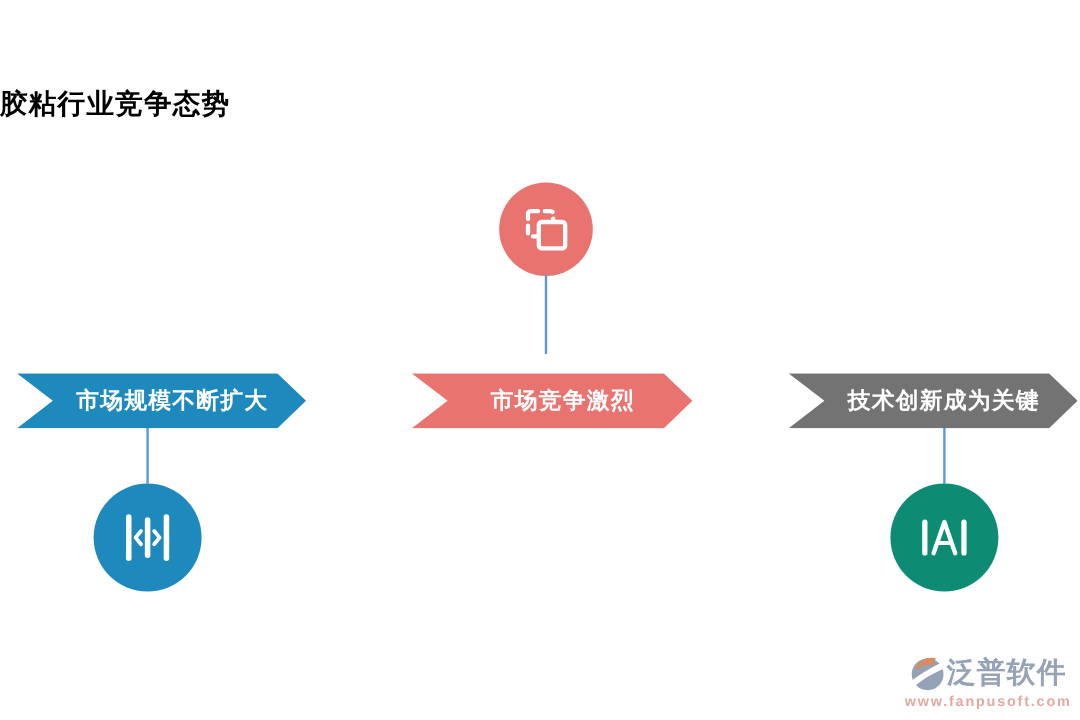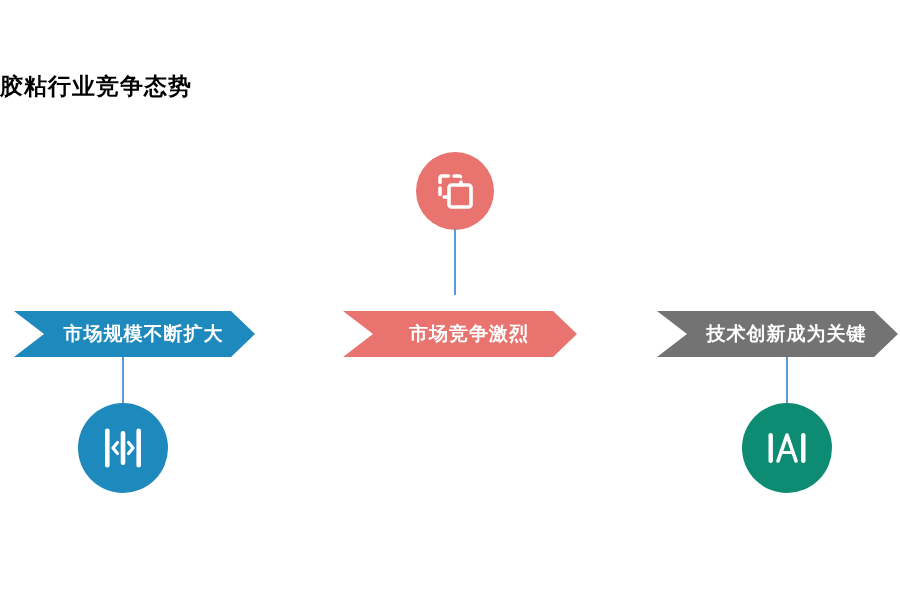--- a/index.html
+++ b/index.html
@@ -130,14 +130,27 @@
     <span>
       <svg class="icon-svg" width="52" height="52" viewBox="0 0 52 52">
         <rect class="white-bar" x="7.5" y="11" width="4.4" height="30" rx="2.2"></rect>
         <rect class="white-bar" x="40.1" y="11" width="4.4" height="30" rx="2.2"></rect>
         <path class="icon-stroke" style="stroke-width:3.6" d="M17 39 L26 13 L35 39"></path>
         <path class="icon-stroke" style="stroke-width:3.2" d="M21 30.5 H31"></path>
       </svg>
     </span>
   </div>
 
+  <div class="watermark">
+    <div class="wm-row">
+      <span>
+        <svg class="icon-svg" width="30" height="32" viewBox="0 0 34 36">
+          <circle cx="17" cy="19" r="15" fill="#93A2B4"></circle>
+          <path d="M1 26 C 12 17, 22 12, 34 6 L34 13 C 22 18, 13 23, 4 31 Z" fill="#ffffff"></path>
+          <path d="M6 12 C 10 5, 18 2, 25 4 L21 11 C 16 9, 11 10, 8 15 Z" fill="#D98C5F"></path>
+        </svg>
+      </span>
+      <span class="wm-brand" style="color: rgb(149, 163, 181);">泛普软件</span>
+    </div>
+    <span class="wm-url" style="color: rgb(226, 169, 163);">www.fanpusoft.com</span>
+  </div>
 
 </div>
 
 </body></html>

